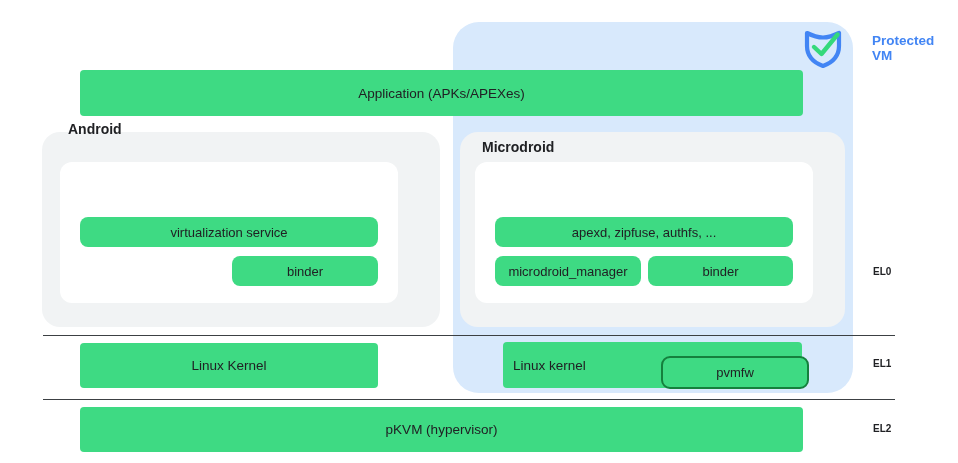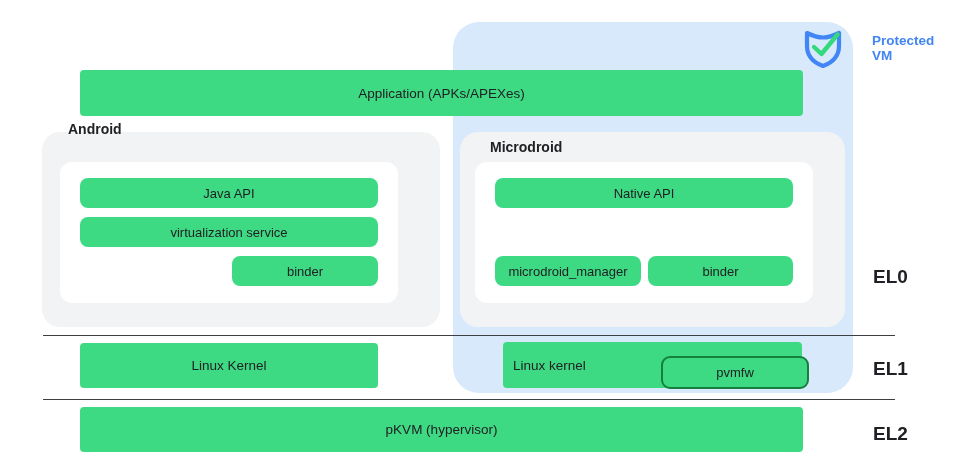--- a/index.html
+++ b/index.html
@@ -35,21 +35,21 @@
   .bar.big{height:46px;border-radius:4px;font-size:13.5px;}
   .panel{
     position:absolute;box-sizing:border-box;background:var(--panel-gray);
     border-radius:18px;
   }
   .panel-title{position:absolute;font-weight:bold;font-size:14px;}
   .inner{
     position:absolute;box-sizing:border-box;background:#ffffff;border-radius:12px;
   }
   .hline{position:absolute;left:43px;width:852px;height:1px;background:var(--divider);}
-  .el-label{position:absolute;left:873px;width:50px;font-weight:bold;font-size:19px;}
+  .el-label{position:absolute;left:873px;width:50px;font-weight:bold;font-size:10px;}
   .kernel-vm{justify-content:flex-start;padding-left:10px;}
   .pvmfw{border:2px solid #15803d;border-radius:9px;}
 </style>
 </head>
 <body>
 
 <div class="canvas">
 
   <div class="abs pvm"></div>
 
@@ -57,28 +57,27 @@
     <path d="M7 10 C13 13 18 14.5 23 14.5 C28 14.5 33 13 39 10 L39 23 C39 33 32.5 39.5 23 43 C13.5 39.5 7 33 7 23 Z" fill="none" stroke="#4285F4" stroke-width="4.2" stroke-linejoin="round" stroke-linecap="round"></path>
     <path d="M14 24 L21.5 31 L37.5 11.5" fill="none" stroke="#34D97B" stroke-width="4.4" stroke-linecap="round" stroke-linejoin="round"></path>
   </svg>
   <div class="abs pvm-label">Protected VM</div>
 
   <div class="bar big" style="left:80px;top:70px;width:723px;">Application (APKs/APEXes)</div>
 
   <div class="panel" style="left:42px;top:132px;width:398px;height:195px;"></div>
   <div class="panel-title" style="left:68px;top:121px;">Android</div>
   <div class="inner" style="left:60px;top:162px;width:338px;height:141px;"></div>
-  <div class="bar" style="left:80px;top:178px;width:298px;height:30px;">Java API</div>
   <div class="bar" style="left:80px;top:217px;width:298px;height:30px;">virtualization service</div>
   <div class="bar" style="left:232px;top:256px;width:146px;height:30px;">binder</div>
 
   <div class="panel" style="left:460px;top:132px;width:385px;height:195px;"></div>
-  <div class="panel-title" style="left:482px;top:139px;margin-left:8px;">Microdroid</div>
+  <div class="panel-title" style="left:482px;top:139px;">Microdroid</div>
   <div class="inner" style="left:475px;top:162px;width:338px;height:141px;"></div>
-  <div class="bar" style="left:495px;top:178px;width:298px;height:30px;">Native API</div>
+  <div class="bar" style="left:495px;top:217px;width:298px;height:30px;">apexd, zipfuse, authfs, ...</div>
   <div class="bar" style="left:495px;top:256px;width:146px;height:30px;text-align:center;">microdroid_manager</div>
   <div class="bar" style="left:648px;top:256px;width:145px;height:30px;">binder</div>
 
   <div class="hline" style="top:335px;"></div>
   <div class="hline" style="top:399px;"></div>
 
   <div class="bar big" style="left:80px;top:343px;width:298px;height:45px;">Linux Kernel</div>
   <div class="bar big kernel-vm" style="left:503px;top:342px;width:299px;">Linux kernel</div>
   <div class="bar pvmfw" style="left:661px;top:356px;width:148px;height:33px;">pvmfw</div>
 

